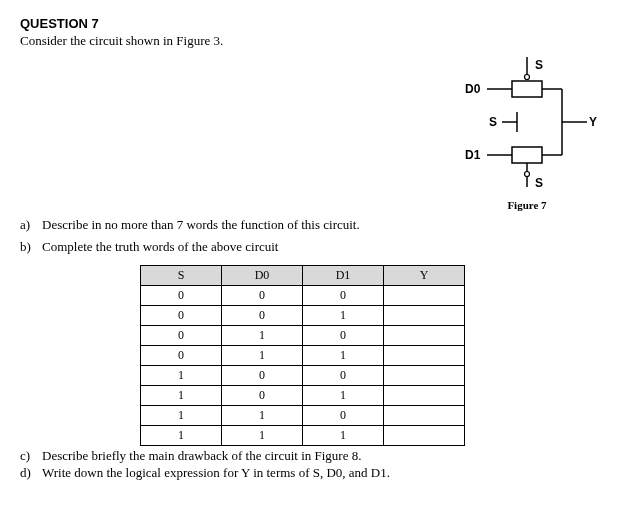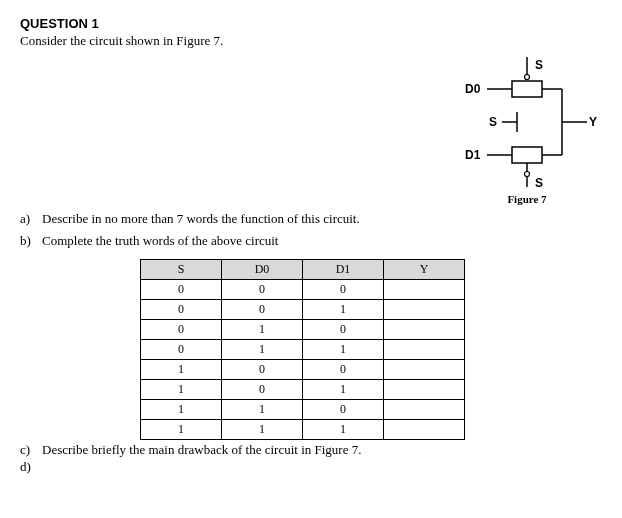--- a/index.html
+++ b/index.html
@@ -29,21 +29,21 @@
   }
   .figure-col {
     width: 150px;
     display: flex;
     flex-direction: column;
     align-items: center;
   }
   .figure-caption {
     font-weight: bold;
     font-size: 11px;
-    margin-top: 6px;
+    margin-top: 12px;
   }
   svg.circuit {
     display: block;
   }
   svg text {
     font-family: Arial, Helvetica, sans-serif;
     font-size: 12px;
     font-weight: bold;
   }
   .q-list {
@@ -91,22 +91,22 @@
     margin-bottom: 1px;
   }
   .footer-list li .marker {
     width: 16px;
     flex: 0 0 16px;
   }
 </style>
 </head>
 <body>
 
-<div class="heading">QUESTION 1</div>
-<div class="prompt">Consider the circuit shown in Figure 7.</div>
+<div class="heading">QUESTION 7</div>
+<div class="prompt">Consider the circuit shown in Figure 3.</div>
 
 <div class="figure-wrap">
   <div class="figure-col">
     <svg class="circuit" width="140" height="130" viewBox="0 0 140 130">
 
       <line x1="70" y1="0" x2="70" y2="18" stroke="#000" stroke-width="1.5"></line>
       <circle cx="70" cy="20" r="2.5" fill="none" stroke="#000" stroke-width="1.2"></circle>
       <rect x="55" y="24" width="30" height="16" fill="none" stroke="#000" stroke-width="1.5"></rect>
       <line x1="30" y1="32" x2="55" y2="32" stroke="#000" stroke-width="1.5"></line>
       <line x1="85" y1="32" x2="105" y2="32" stroke="#000" stroke-width="1.5"></line>
@@ -207,18 +207,19 @@
         <td>1</td>
         <td></td>
       </tr>
     </tbody>
   </table>
 </div>
 
 <ul class="footer-list">
   <li>
     <span class="marker">c)</span>
-    <span>Describe briefly the main drawback of the circuit in Figure 7.</span>
+    <span>Describe briefly the main drawback of the circuit in Figure 8.</span>
   </li>
   <li>
     <span class="marker">d)</span>
+    <span>Write down the logical expression for Y in terms of S, D0, and D1.</span>
   </li>
 </ul>
 
 </body></html>

